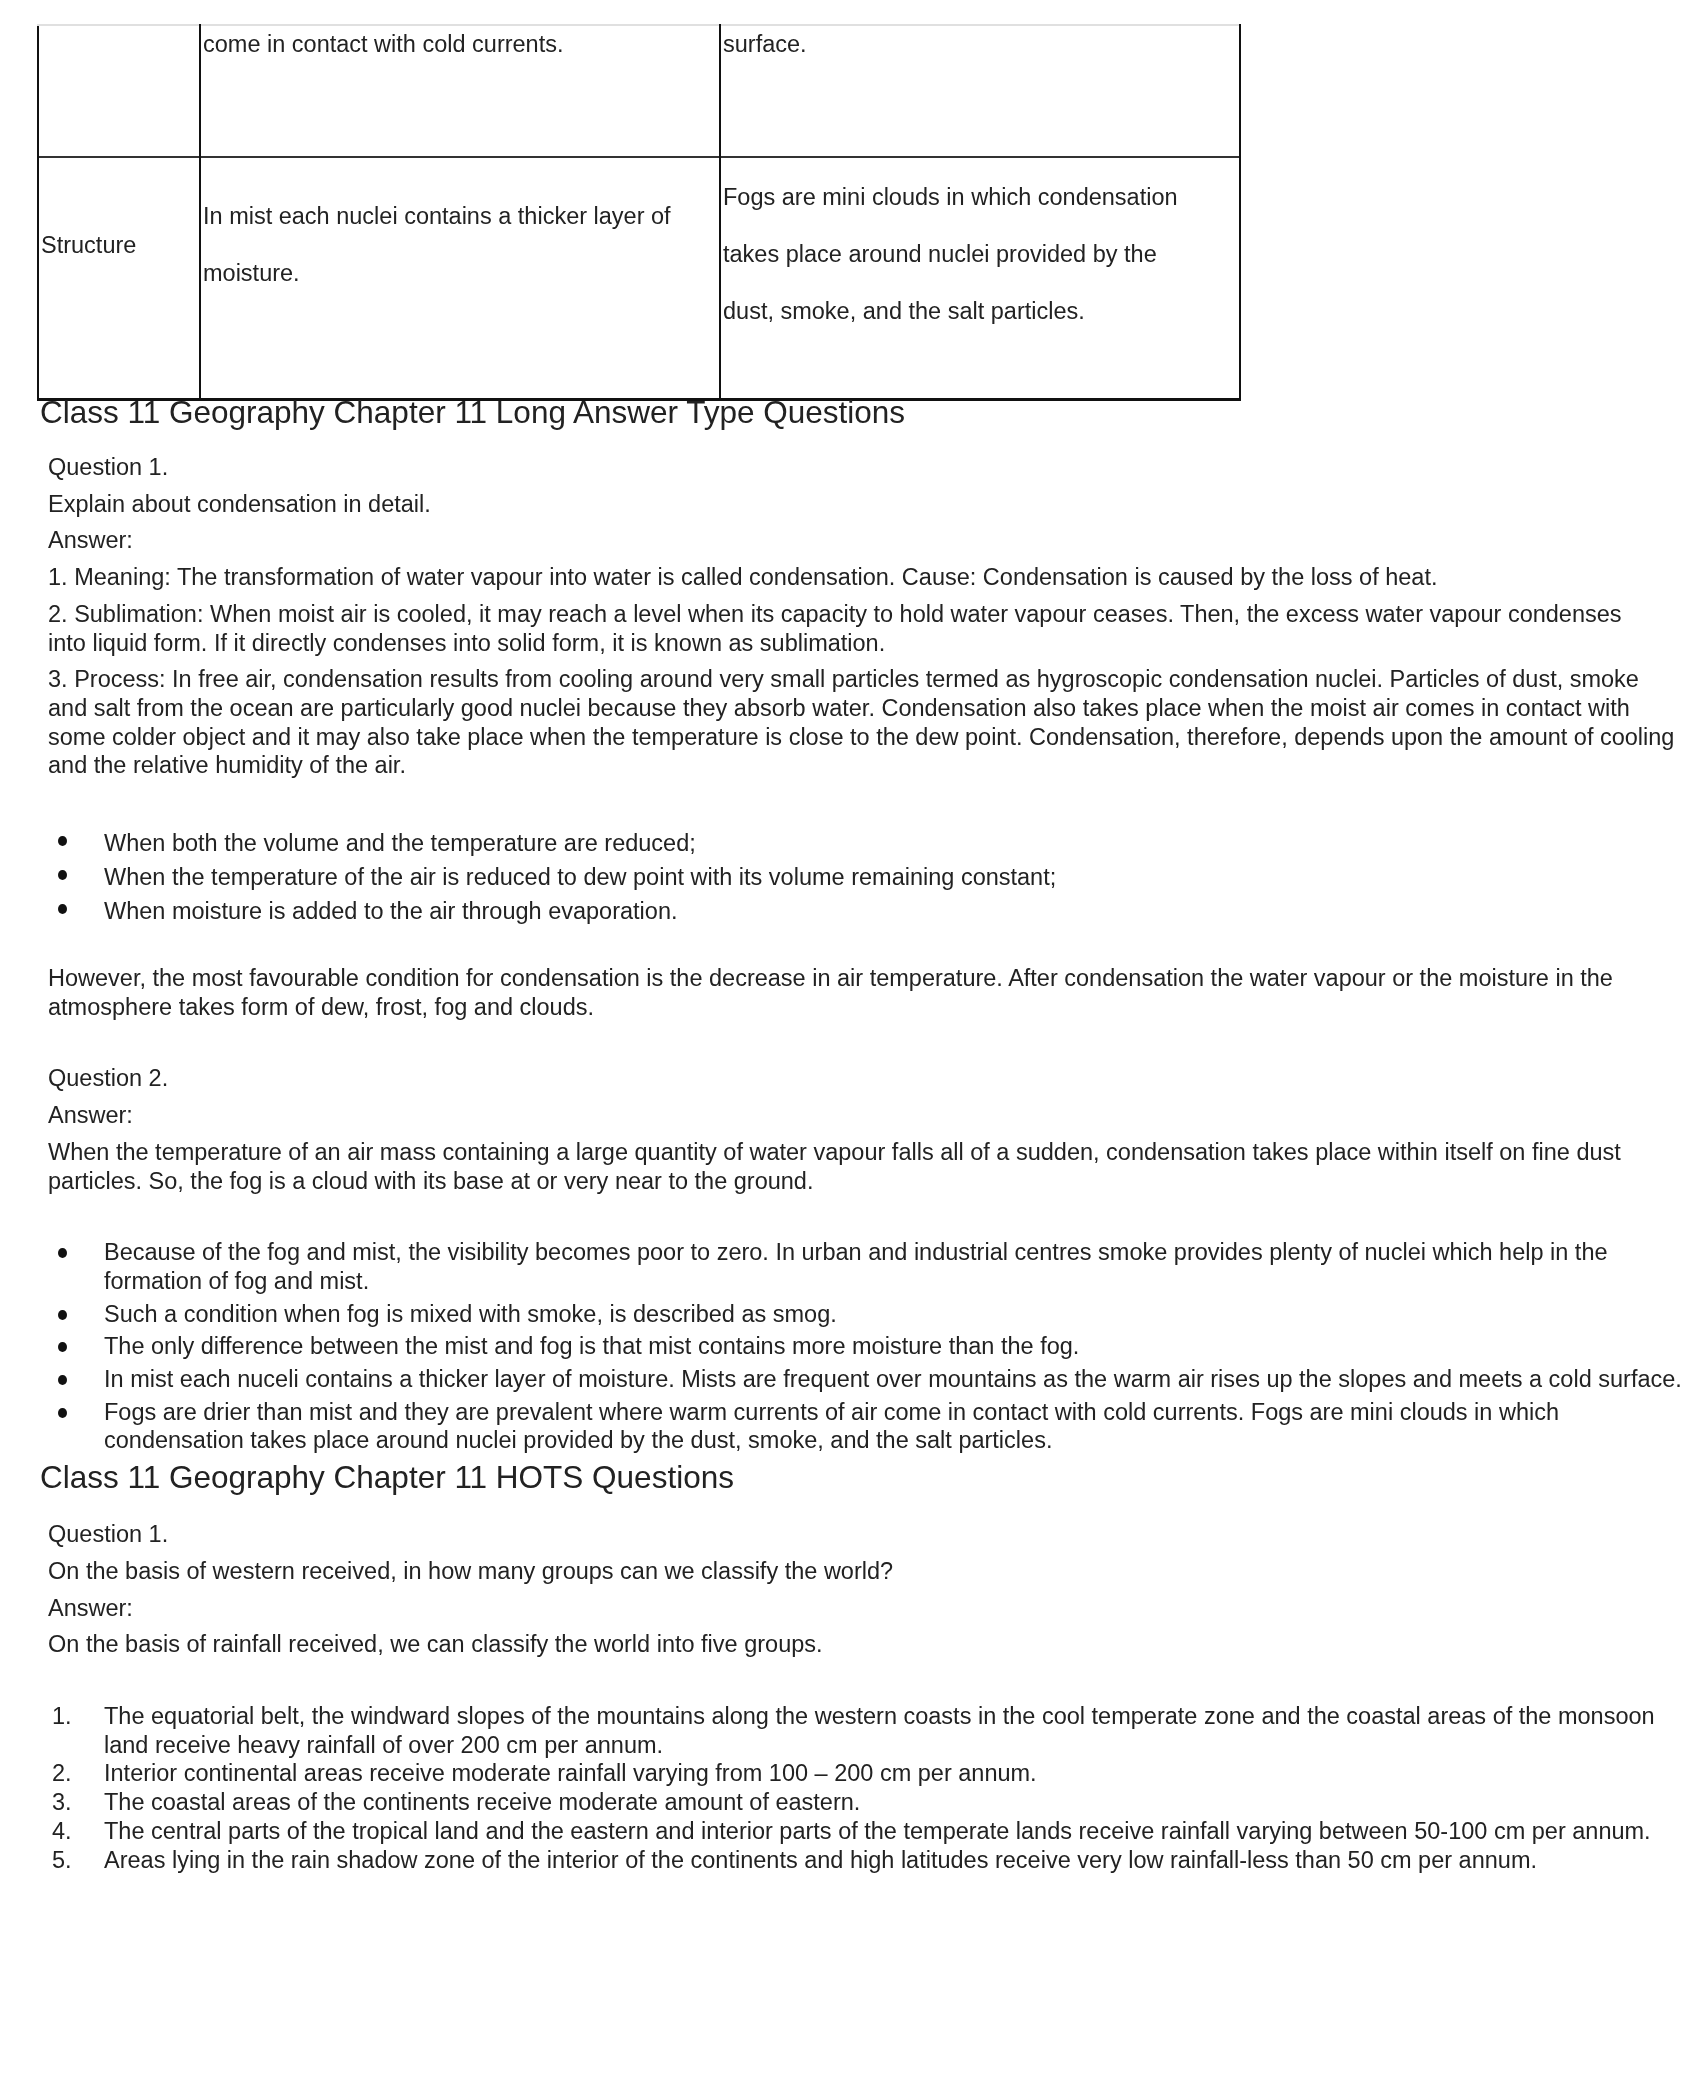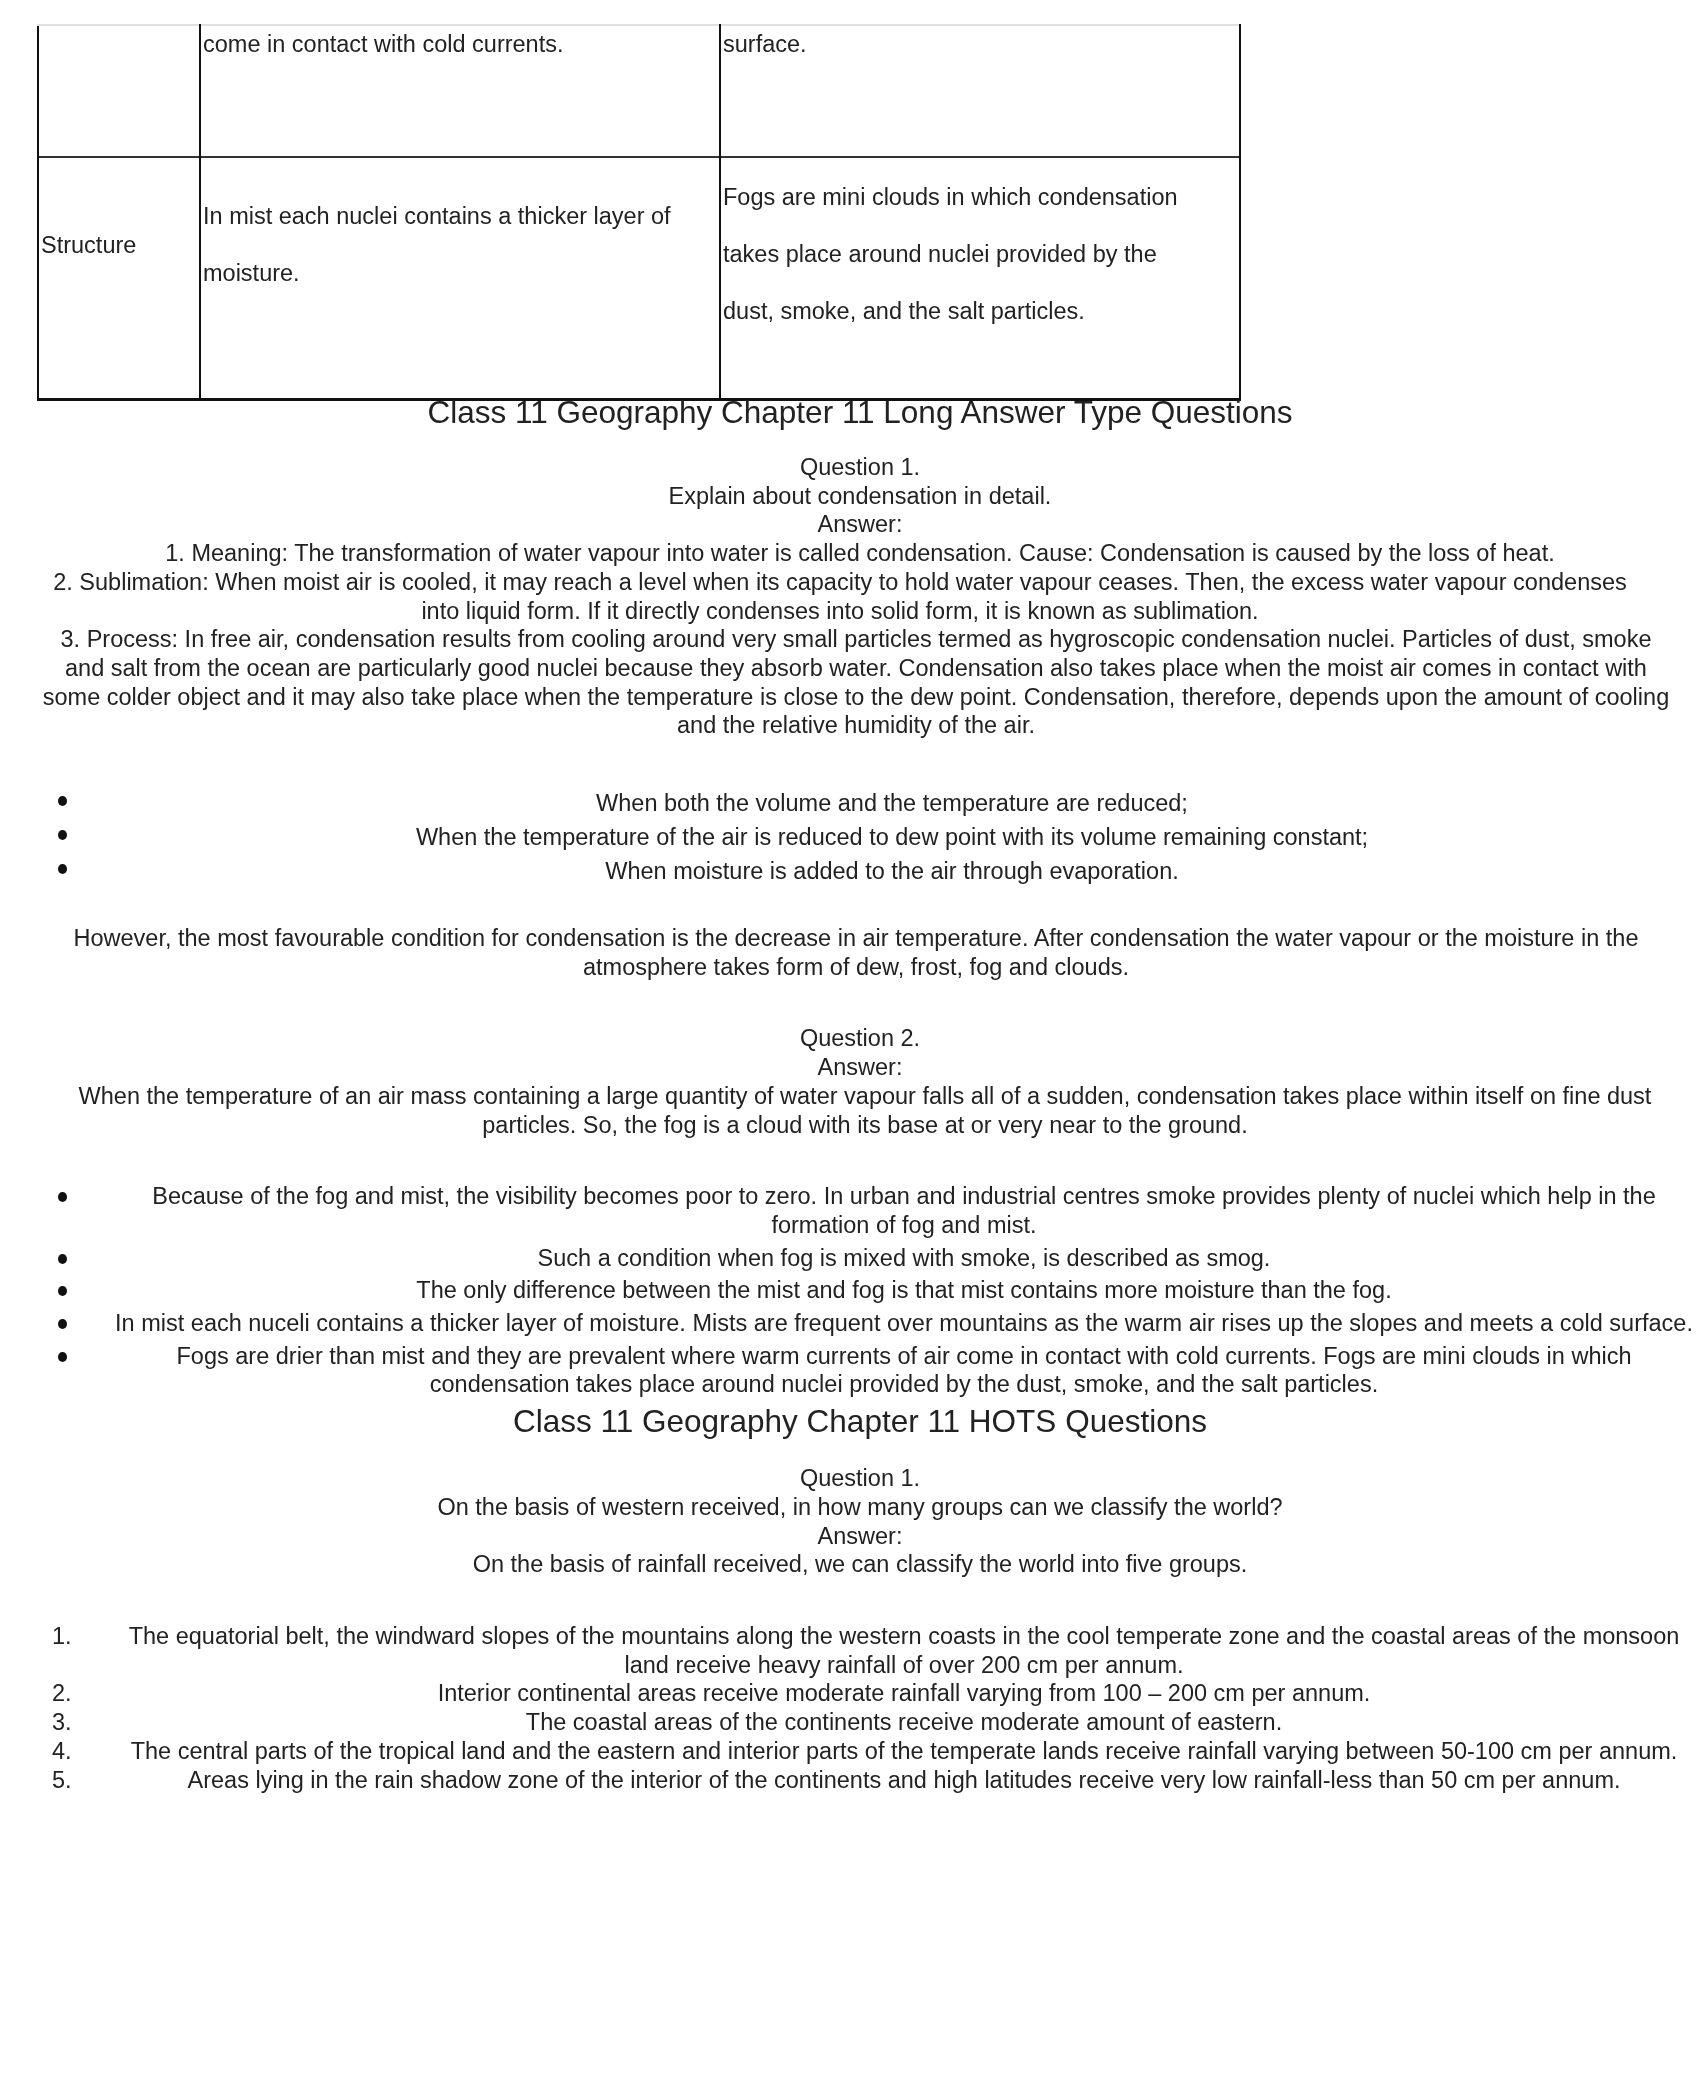--- a/index.html
+++ b/index.html
@@ -40,31 +40,30 @@
   .cmp-table col.c2 { width: 520px; }
   .cmp-table col.c3 { width: 520px; }
   .cell-lines { padding-bottom: 66px; }
 
   
   .content {
     position: absolute;
     left: 40px;
     top: 394px;
     width: 1640px;
-    text-align: center;
   }
   h2.section-title {
     font-weight: normal;
     font-size: 31.5px;
     line-height: 36px;
     margin: 0;
     color: #222;
   }
   .qa { margin-top: 28px; }
-  .qa p { margin: 0; }
+  .qa p { margin: 8px; }
   .para { margin: 0; }
   .gap-l { margin-top: 43px; }
   ul.bullets, ol.numbers {
     margin: 0;
     padding-left: 64px;
   }
   ul.bullets li { list-style: none; position: relative; }
   ul.bullets li::before {
     content: "";
     position: absolute;

